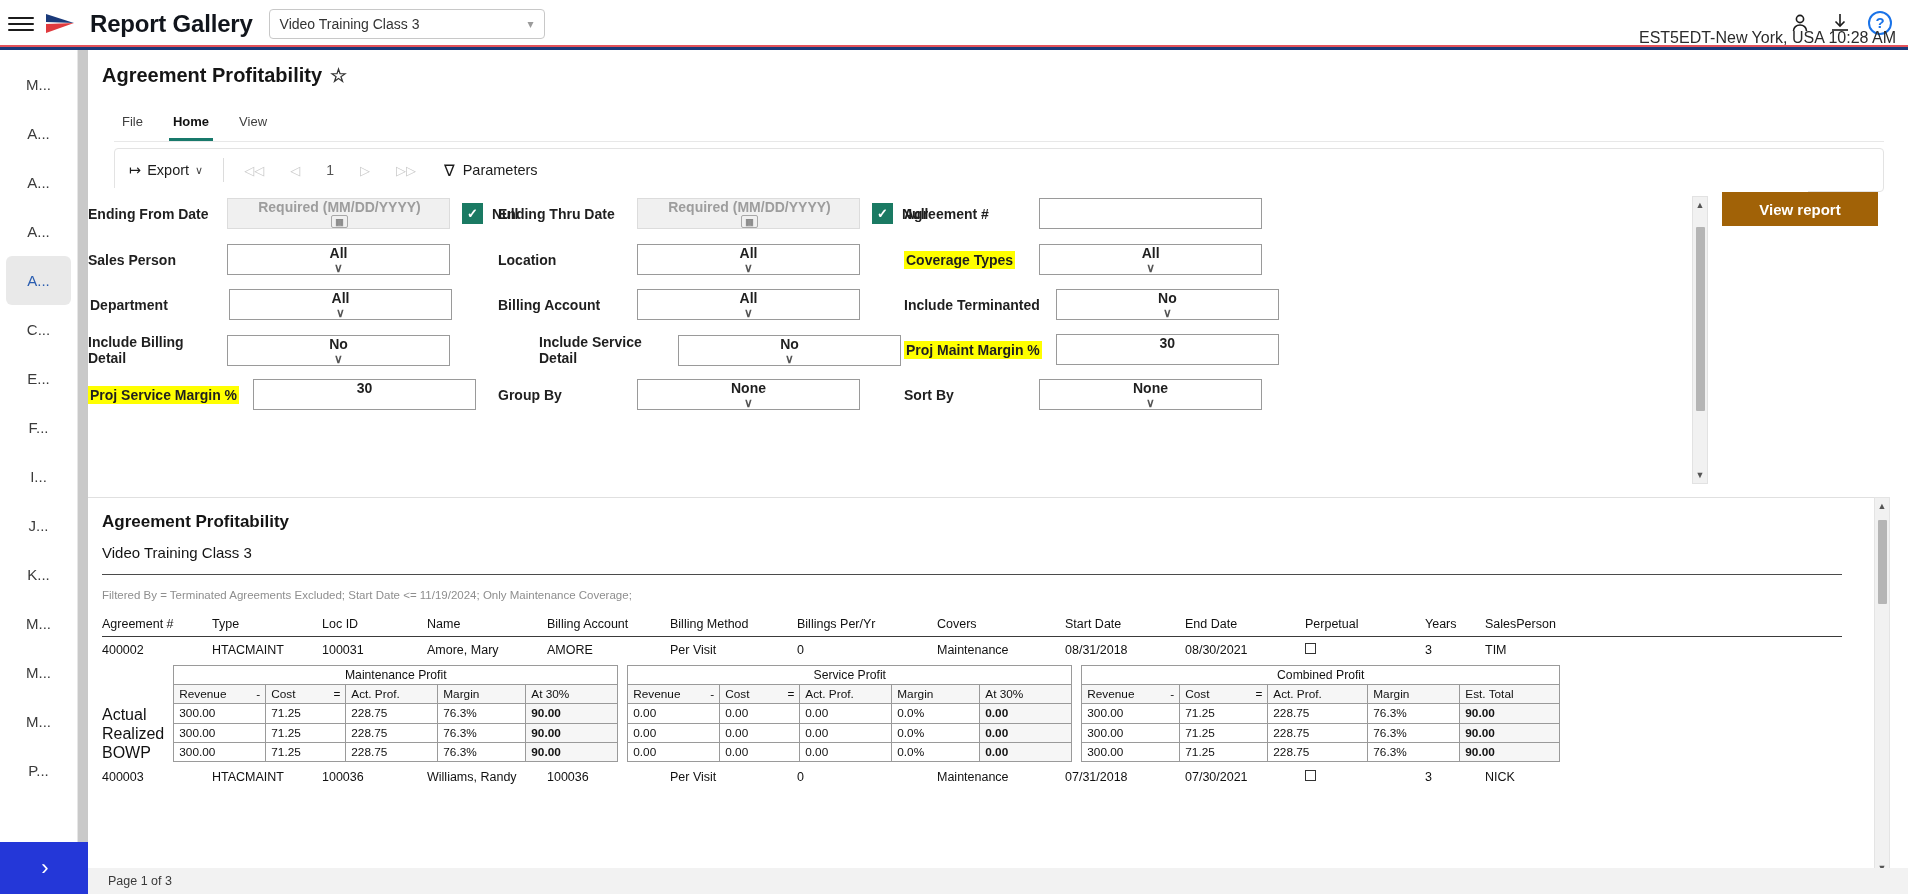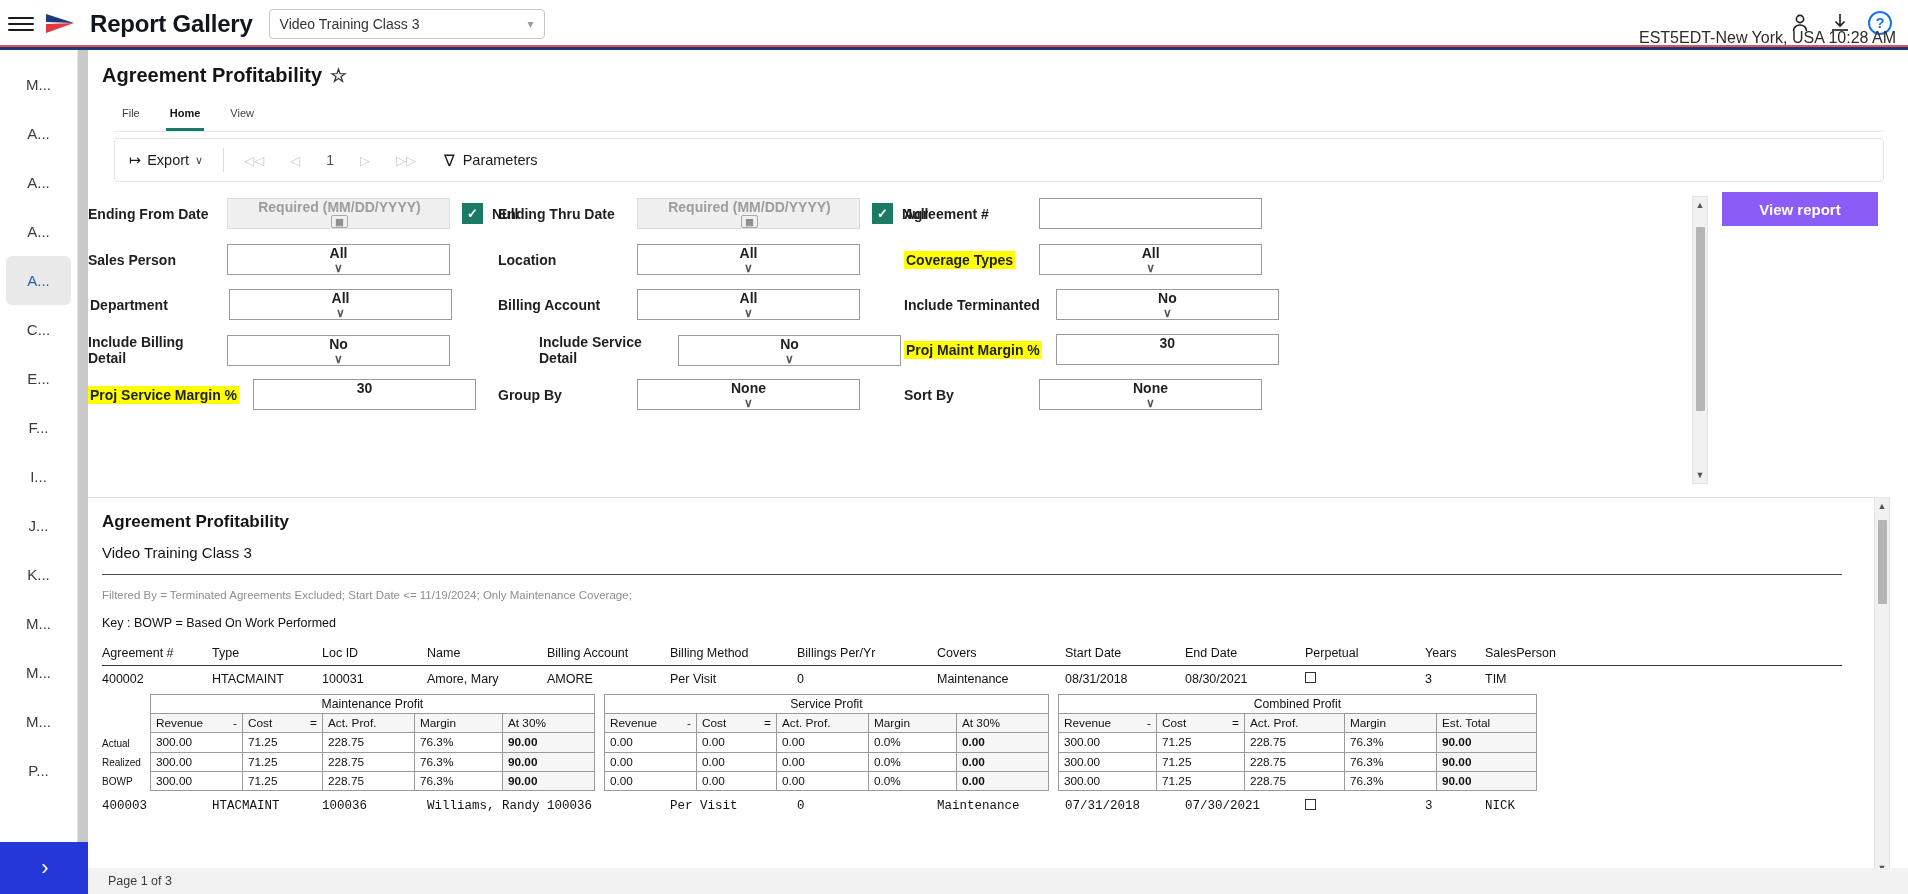--- a/index.html
+++ b/index.html
@@ -78,22 +78,23 @@
     margin: 14px 0 0 14px; font-size: 20px; font-weight: bold; color: #151515;
     display: flex; align-items: center; gap: 8px;
   }
   .star-icon { font-size: 19px; color: #333; cursor: pointer; }
 
   .tabstrip {
     margin: 14px 0 0 26px; display: flex; gap: 22px; align-items: flex-end;
     border-bottom: 1px solid #e8e8e8; width: 1770px; padding-left: 4px;
   }
   .tab {
-    font-size: 11px; color: #3f3f3f; padding: 6px 4px 9px; cursor: pointer;
+    font-size: 13px; color: #3f3f3f; padding: 6px 4px 9px; cursor: pointer;
     border-bottom: 3px solid transparent;
+    margin-top: 7px;
   }
   .tab.active { font-weight: bold; color: #111; border-bottom-color: #18796b; }
 
   .toolbar {
     margin: 6px 0 0 26px; width: 1770px; height: 44px;
     border: 1px solid #e3e3e3; border-radius: 4px; background: #fff;
     display: flex; align-items: center; padding: 0 14px; gap: 14px;
   }
   .tb-export { display: flex; align-items: center; gap: 6px; font-size: 14.5px;
     color: #1c1c1c; cursor: pointer; }
@@ -146,21 +147,21 @@
     position: absolute; top: 196px; left: 1692px; width: 16px; height: 288px;
     background: #f1f1f1; border: 1px solid #e2e2e2;
   }
   .psb-up, .psb-dn { width: 14px; height: 16px; display: flex; align-items: center;
     justify-content: center; font-size: 9px; color: #555; cursor: pointer; }
   .psb-thumb { position: absolute; top: 30px; left: 3px; width: 9px; height: 184px;
     background: #b5b5b5; border-radius: 1px; cursor: pointer; }
 
   .viewreport-btn {
     position: absolute; top: 192px; left: 1722px; width: 156px; height: 34px;
-    background: #8b5cf6; color: #fff; font-size: 15px; font-weight: bold;
+    background: #a16207; color: #fff; font-size: 15px; font-weight: bold;
     display: flex; align-items: center; justify-content: center; cursor: pointer;
   }
 
   
   .report-body {
     position: absolute; top: 497px; left: 88px; width: 1786px; height: 370px;
     background: #fff; overflow: hidden; border-top: 1px solid #e0e0e0;
   }
   .rb-title { margin: 14px 0 0 14px; font-size: 17px; font-weight: bold; color: #141414; }
   .rb-sub { margin: 12px 0 0 14px; font-size: 15px; color: #141414; }
@@ -176,27 +177,27 @@
   .perp-box { width: 11px; height: 11px; border: 1px solid #333; display: inline-block; }
 
   .profit-row { margin: 4px 0 0 14px; display: flex; gap: 9px; }
   .ptable { border-collapse: collapse; font-size: 11.8px; color: #111; }
   .ptable td, .ptable th { border: 1px solid #9a9a9a; padding: 2px 5px;
     font-weight: normal; text-align: left; height: 19px; white-space: nowrap; }
   .ptable .ptitle { text-align: center; font-size: 12.2px; }
   .ptable .phead { background: #f6f6f6; }
   .ptable .emph { font-weight: bold; background: #f6f6f6; }
   .op { float: right; }
-  .rowlabels { display: flex; flex-direction: column; font-size: 10px;
+  .rowlabels { display: flex; flex-direction: column; font-size: 16px;
     color: #111; padding-top: 40px; }
   .rowlabels div { height: 19px; line-height: 19px; }
 
   .nextrow { margin: 8px 0 0 14px; width: 1740px; font-size: 12.5px; color: #111;
     position: relative; height: 20px; }
-  .nextrow span { position: absolute; font-family: Liberation Mono, monospace; }
+  .nextrow span { position: absolute; }
 
   .rb-scrollbar {
     position: absolute; top: 497px; left: 1874px; width: 16px; height: 380px;
     background: #f1f1f1; border: 1px solid #e4e4e4;
   }
   .rsb-thumb { position: absolute; top: 22px; left: 3px; width: 9px; height: 84px;
     background: #b5b5b5; border-radius: 1px; cursor: pointer; }
 
   .statusbar {
     position: absolute; bottom: 0; left: 88px; width: 1820px; height: 26px;
@@ -416,21 +417,20 @@
   <div class="psb-dn" style="position:absolute;bottom:0;">▼</div>
 </div>
 
 <div class="viewreport-btn">View report</div>
 
 <div class="report-body">
   <div class="rb-title">Agreement Profitability</div>
   <div class="rb-sub">Video Training Class 3</div>
   <div class="rb-rule"></div>
   <div class="rb-filter">Filtered By = Terminated Agreements Excluded; Start Date &lt;= 11/19/2024; Only Maintenance Coverage;</div>
-  <div class="rb-key">Key : BOWP = Based On Work Performed</div>
 
   <table class="maintable">
     <colgroup>
       <col style="width:110px">
         <col style="width:110px">
         <col style="width:105px">
       <col style="width:120px">
         <col style="width:123px">
         <col style="width:127px">
       <col style="width:140px">

